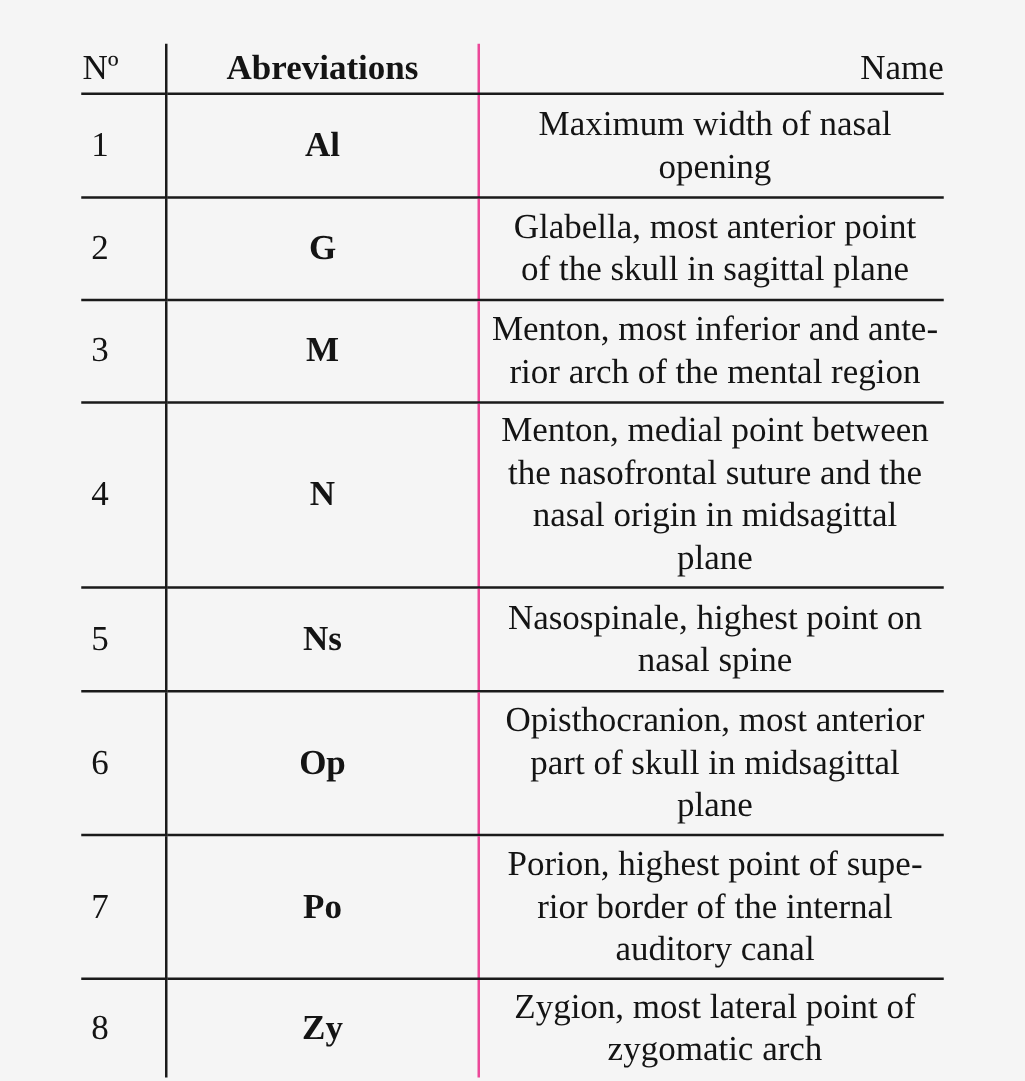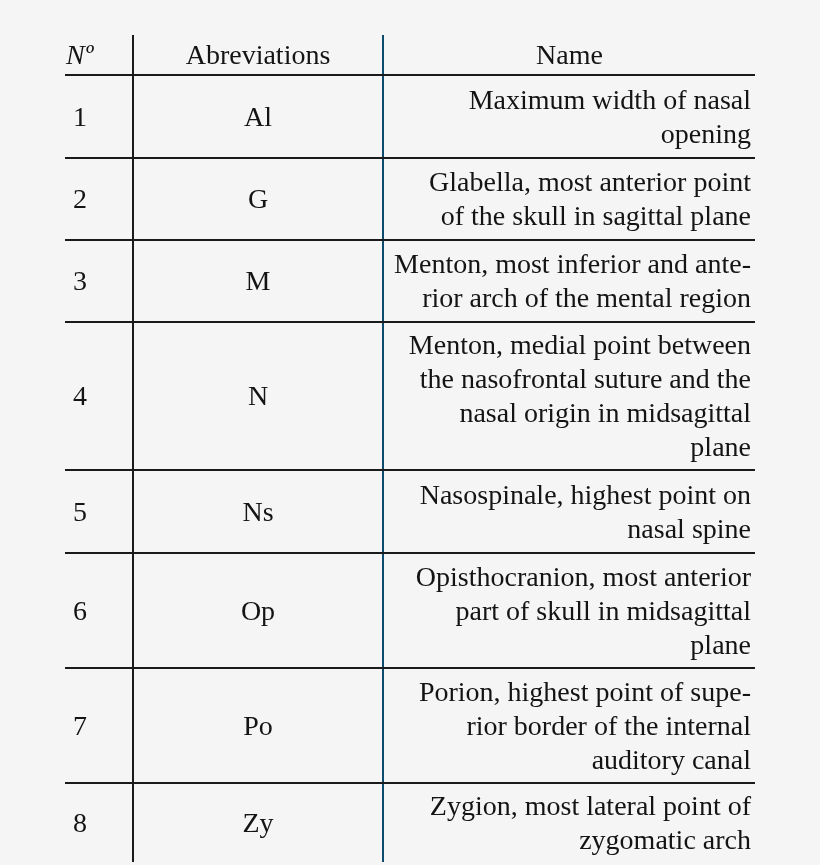--- a/index.html
+++ b/index.html
@@ -28,33 +28,33 @@
   col.c-name { width: 372px; }
 
   th, td {
     font-weight: normal;
     font-size: 28px;
     padding: 0;
     vertical-align: middle;
   }
   
   .cell-no   { border-right: 2px solid #1a1a1a; }
-  .cell-abbr { border-right: 2px solid #0c4a6e; }
+  .cell-abbr { border-right: 2px solid #ec4899; font-weight: bold; }
 
   
   thead th { border-bottom: 2px solid #1a1a1a; }
   tbody tr:not(:last-child) td { border-bottom: 2px solid #1a1a1a; }
 
   
-  th.cell-no { text-align: left; padding-left: 1px; font-style: italic; }
+  th.cell-no { text-align: left; padding-left: 1px; }
   td.cell-no { text-align: left; padding-left: 8px; }
   .cell-abbr { text-align: center; }
-  th.cell-name { text-align: center; margin-left: 48px; }
+  th.cell-name { text-align: right; margin-left: 48px; }
   td.cell-name {
-    text-align: right;
+    text-align: center;
     padding: 5px 4px 5px 9px;
     line-height: 34px;
     white-space: pre-line;
   }
 
   
   tr.rh40  { height: 40px; }
   tr.rh83  { height: 83px; }
   tr.rh82  { height: 82px; }
   tr.rh115 { height: 115px; }

